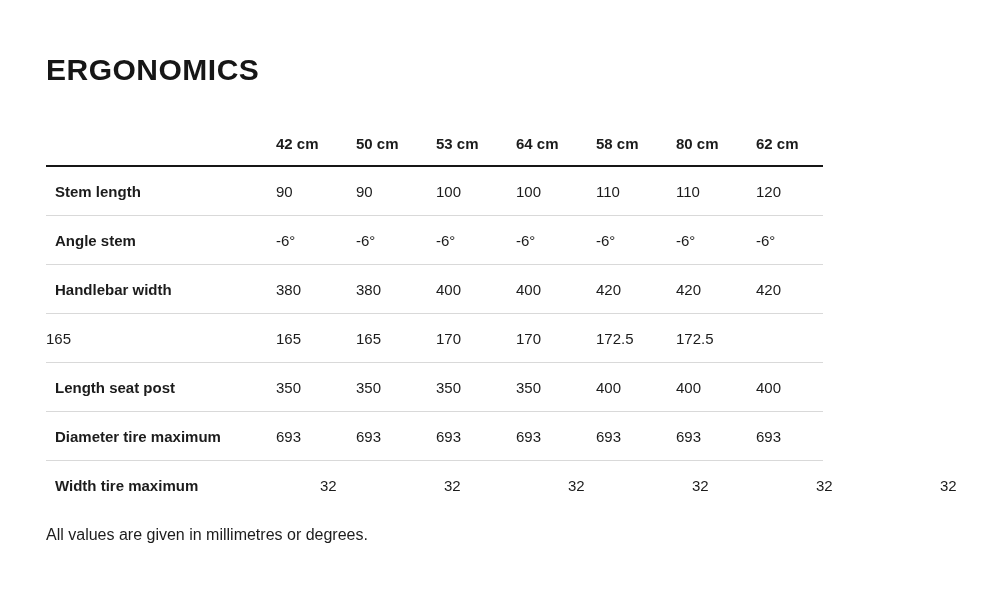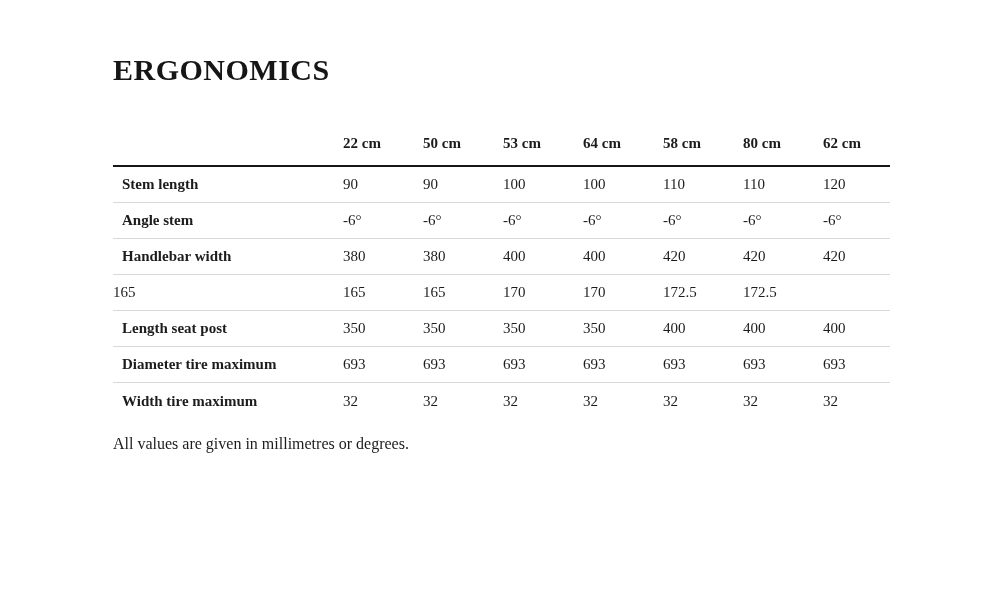--- a/index.html
+++ b/index.html
@@ -4,22 +4,21 @@
 <style>
   * { margin: 0; padding: 0; box-sizing: border-box; }
   html, body {
     width: 1000px; height: 600px;
     background: #ffffff;
     font-family: "Liberation Sans", sans-serif;
     color: #1c1c1c;
     overflow: hidden;
   }
   .page {
-    padding: 53px 110px 0 113px;
-    font-family: Liberation Serif, serif;
+    padding: 53px 110px 0 46px;
   }
   .page-title {
     font-size: 30px;
     font-weight: bold;
     letter-spacing: 0.5px;
     color: #161616;
   }
   .spec-table {
     margin-top: 48px;
     width: 777px;
@@ -32,26 +31,27 @@
     align-items: end;
     padding-bottom: 13px;
     border-bottom: 2px solid #161616;
   }
   .header-cell {
     font-size: 15px;
     font-weight: bold;
     white-space: nowrap;
   }
   .data-row {
-    height: 36px;
+    height: 49px;
     align-items: center;
     border-bottom: 1px solid #d9d9d9;
   }
   .data-row:last-child {
     border-bottom: none;
+    gap: 44px;
   }
   .cell {
     font-size: 15px;
     white-space: nowrap;
   }
   .label-cell {
     font-weight: bold;
     padding-left: 9px;
   }
   .footnote {
@@ -62,21 +62,21 @@
 </style>
 </head>
 <body>
 
 <div class="page">
   <h1 class="page-title">ERGONOMICS</h1>
 
   <div class="spec-table">
     <div class="header-row" id="header-row">
         <div class="header-cell"></div>
-        <div class="header-cell">22 cm</div>
+        <div class="header-cell">42 cm</div>
         <div class="header-cell">50 cm</div>
         <div class="header-cell">53 cm</div>
         <div class="header-cell">64 cm</div>
         <div class="header-cell">58 cm</div>
         <div class="header-cell">80 cm</div>
         <div class="header-cell">62 cm</div>
       </div>
     <div id="table-body">
         <div class="data-row">
           <div class="cell label-cell">Stem length</div>

